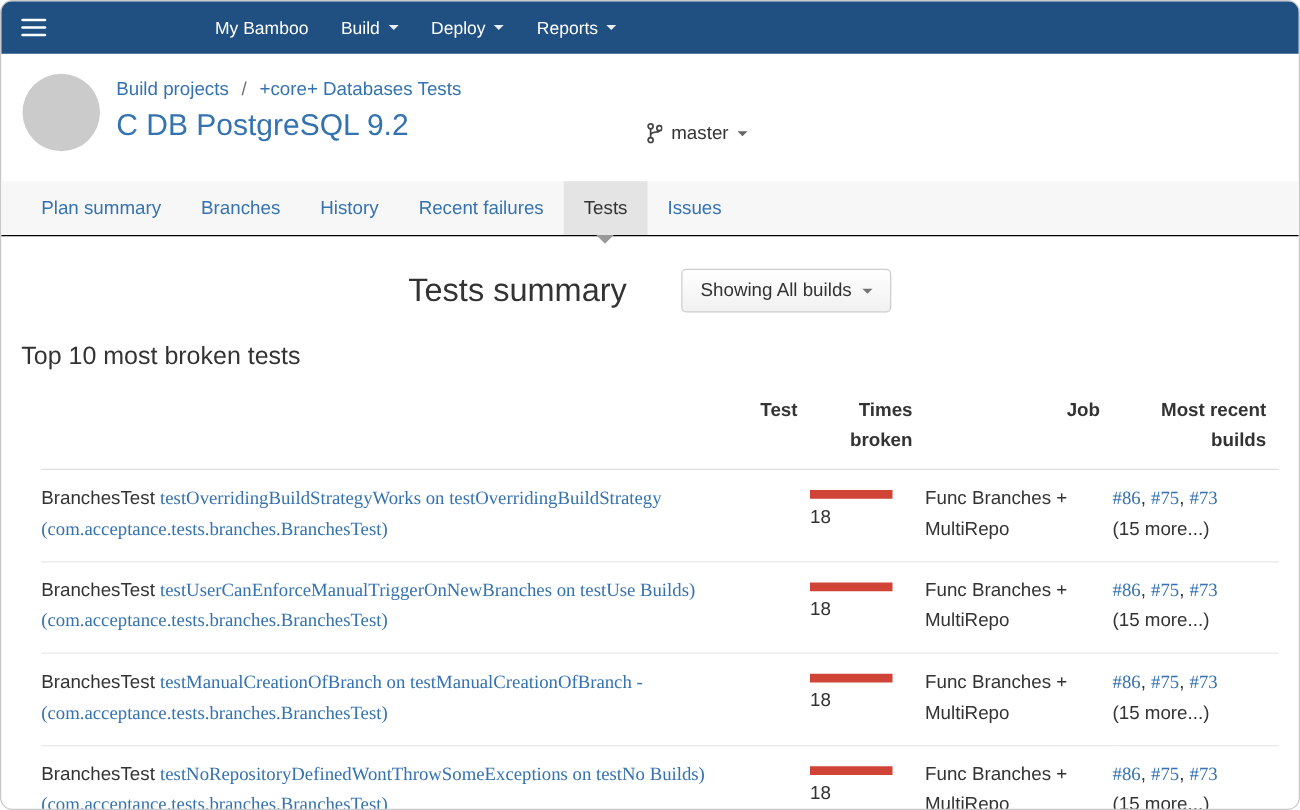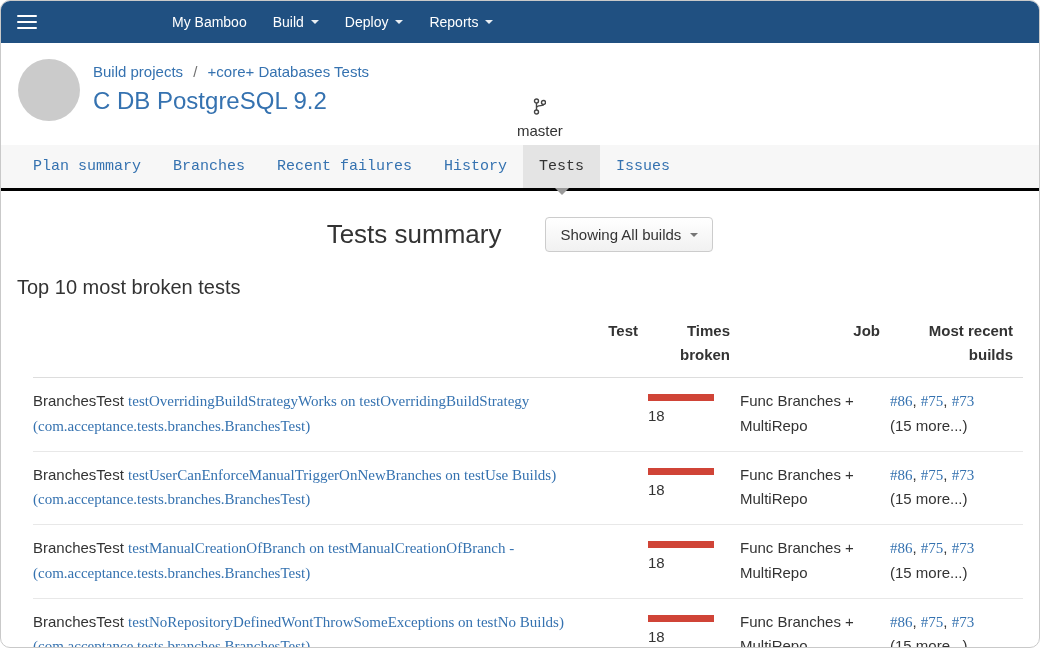--- a/index.html
+++ b/index.html
@@ -34,28 +34,28 @@
   
   .plan-header { position:relative; padding:16px 16px 24px 17px; display:flex; gap:13px; }
   .avatar { width:62px; height:62px; border-radius:50%; background:#cbcbcb; flex:0 0 auto; }
   .breadcrumb { font-size:15px; margin-top:4px; }
   .breadcrumb a { color:var(--link, #3572b0); text-decoration:none; cursor:pointer; }
   .breadcrumb .sep { color:#707070; margin:0 6px; }
   .plan-title { font-size:24px; font-weight:400; color:var(--link, #3572b0); margin-top:7px; }
   .branch-selector {
     position:absolute; left:516px; top:55px;
     display:flex; align-items:center; gap:7px;
-    font-size:15px; color:#333; cursor:pointer;flex-direction:column;
+    font-size:15px; color:#333; cursor:pointer;
   }
   .branch-selector .caret-down { border-top-color:#555; }
 
   
   .tabs {
-    background:#f7f7f7; border-bottom:3px solid #000000;
-    padding:0 16px; display:flex; position:relative;font-family:Liberation Mono, monospace;
+    background:#f7f7f7; border-bottom:1px solid #000000;
+    padding:0 16px; display:flex; position:relative;
   }
   .tab {
     padding:13px 16px; font-size:15px; color:var(--link, #3572b0);
     cursor:pointer; position:relative; white-space:nowrap;
   }
   .tab.active { background:var(--tab_active_bg, #e4e4e4); color:#333; }
   .tab.active::after {
     content:""; position:absolute; top:100%; left:50%;
     transform:translateX(-50%); z-index:2;
     width:0; height:0;
@@ -146,22 +146,22 @@
         <path d="M3.5 5 v7 M3.5 10 c0-3.5 7-1.5 7-3.5" fill="none" stroke="#444" stroke-width="1.4"></path>
       </svg>
       <span>master</span>
       <span class="caret-down"></span>
     </div>
   </header>
 
   <nav class="tabs">
     <div class="tab">Plan summary</div>
     <div class="tab">Branches</div>
+    <div class="tab">History</div>
     <div class="tab">Recent failures</div>
-    <div class="tab">History</div>
     <div class="tab active">Tests</div>
     <div class="tab">Issues</div>
   </nav>
 
   <main class="main">
     <div class="summary-row">
       <h2 class="h-tests-summary">Tests summary</h2>
       <button class="filter-btn">
         <span>Showing All builds</span>
         <span class="caret-down"></span>

